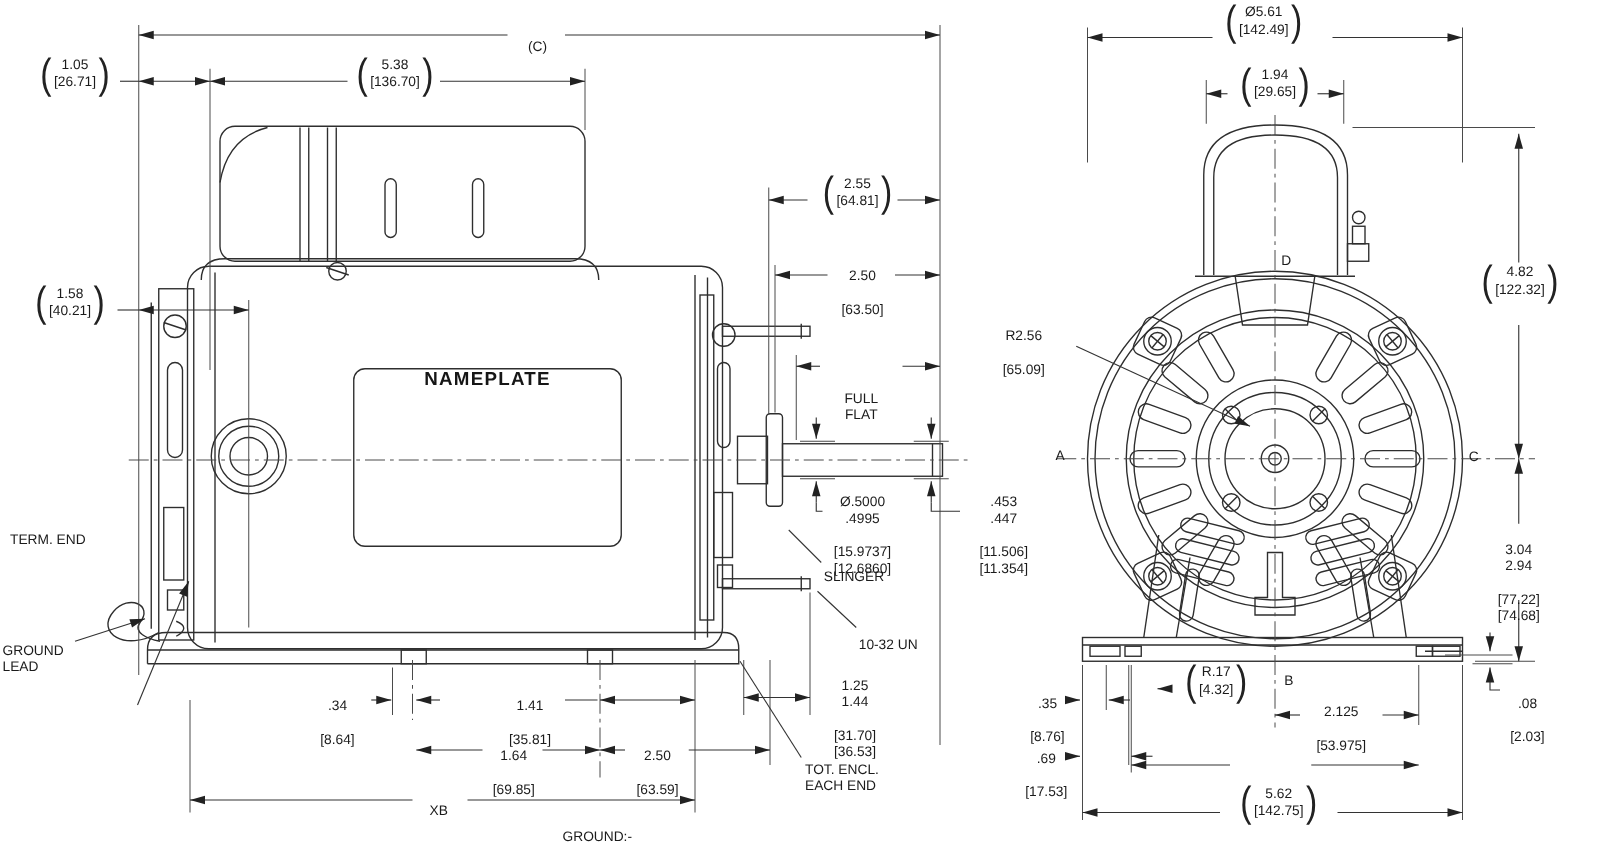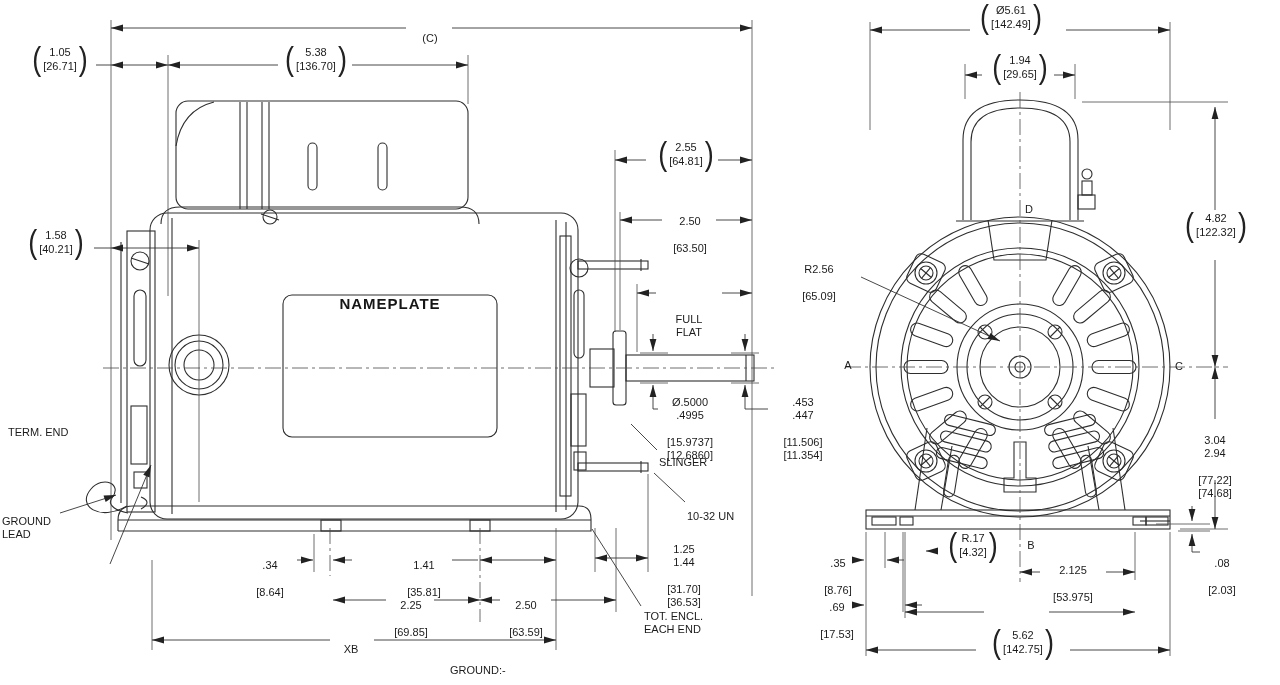--- a/index.html
+++ b/index.html
@@ -398,21 +398,21 @@
   <span class="t">.34</span>
   <span class="t">[8.64]</span>
 </div>
 
 <div class="lbl" style="left:398px;top:546px;width:52px">
   <span class="t">1.41</span>
   <span class="t">[35.81]</span>
 </div>
 
 <div class="lbl" style="left:386px;top:586px;width:50px">
-  <span class="t">2.25</span>
+  <span class="t">1.64</span>
   <span class="t">[69.85]</span>
 </div>
 
 <div class="lbl" style="left:501px;top:586px;width:50px">
   <span class="t">2.50</span>
   <span class="t">[63.59]</span>
 </div>
 
 <div class="lbl" style="left:333px;top:630px;width:36px">
   <span class="t">XB</span>

